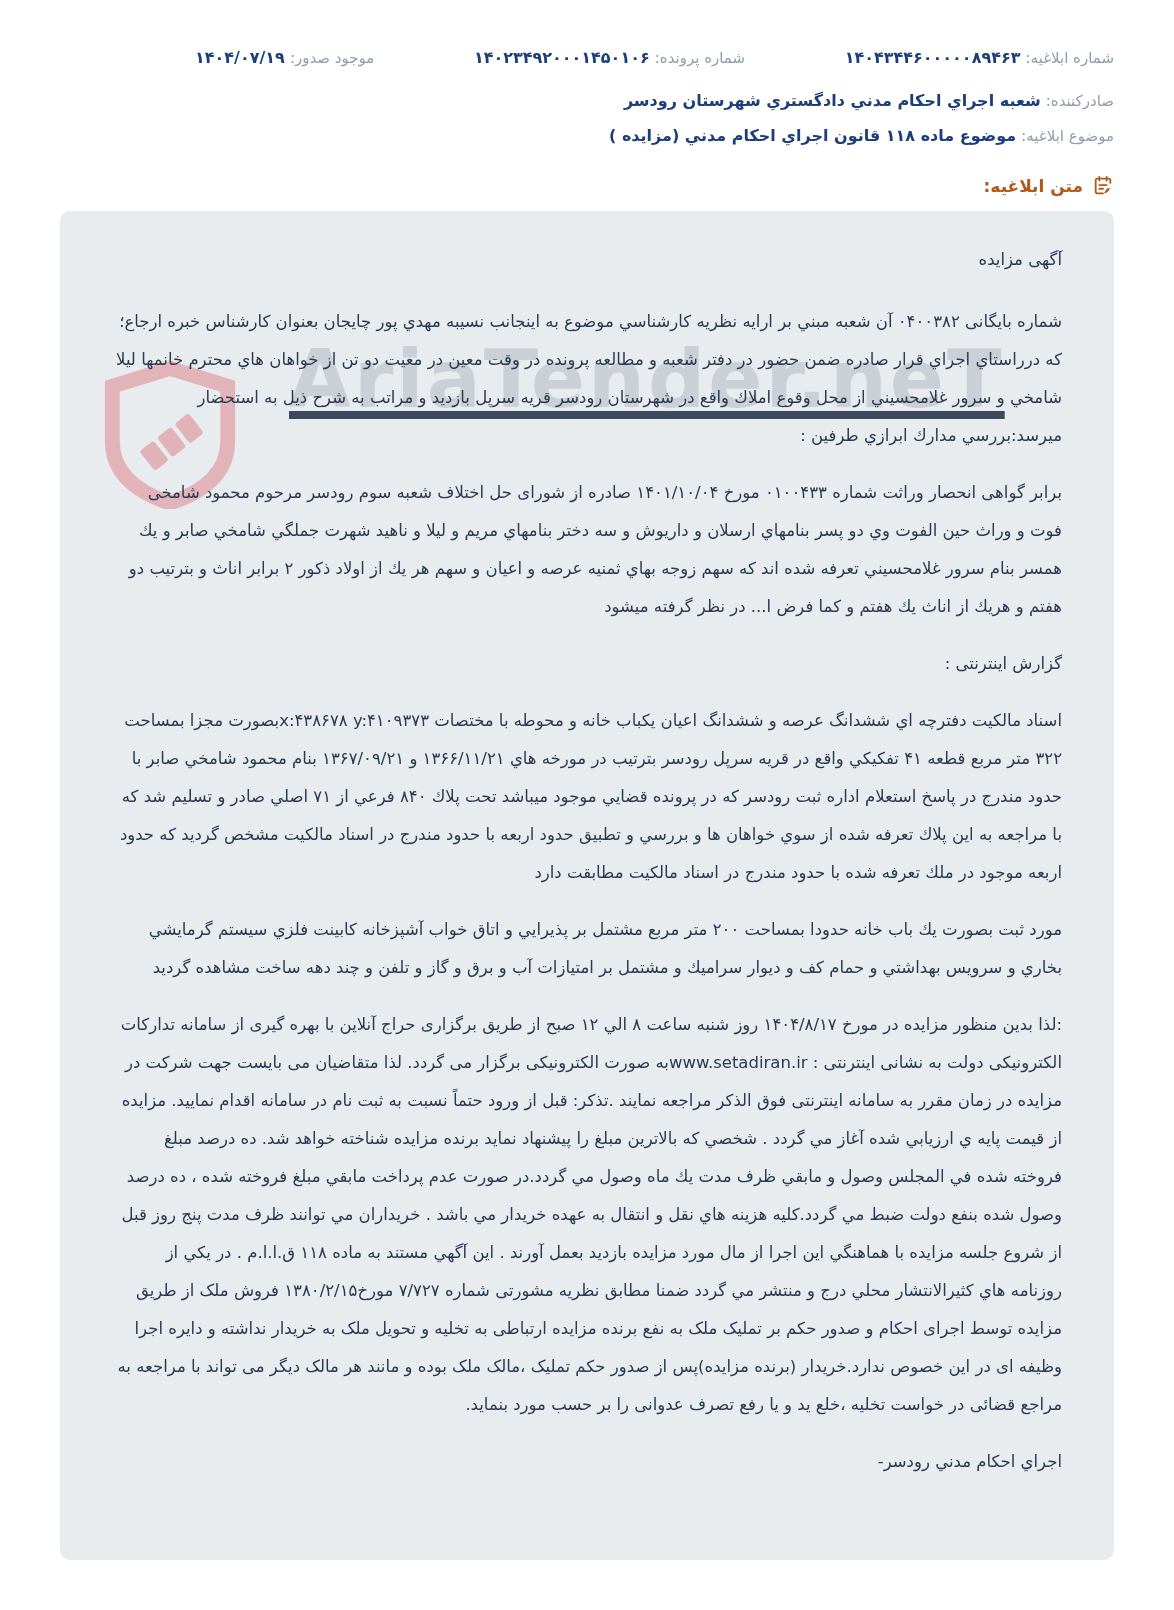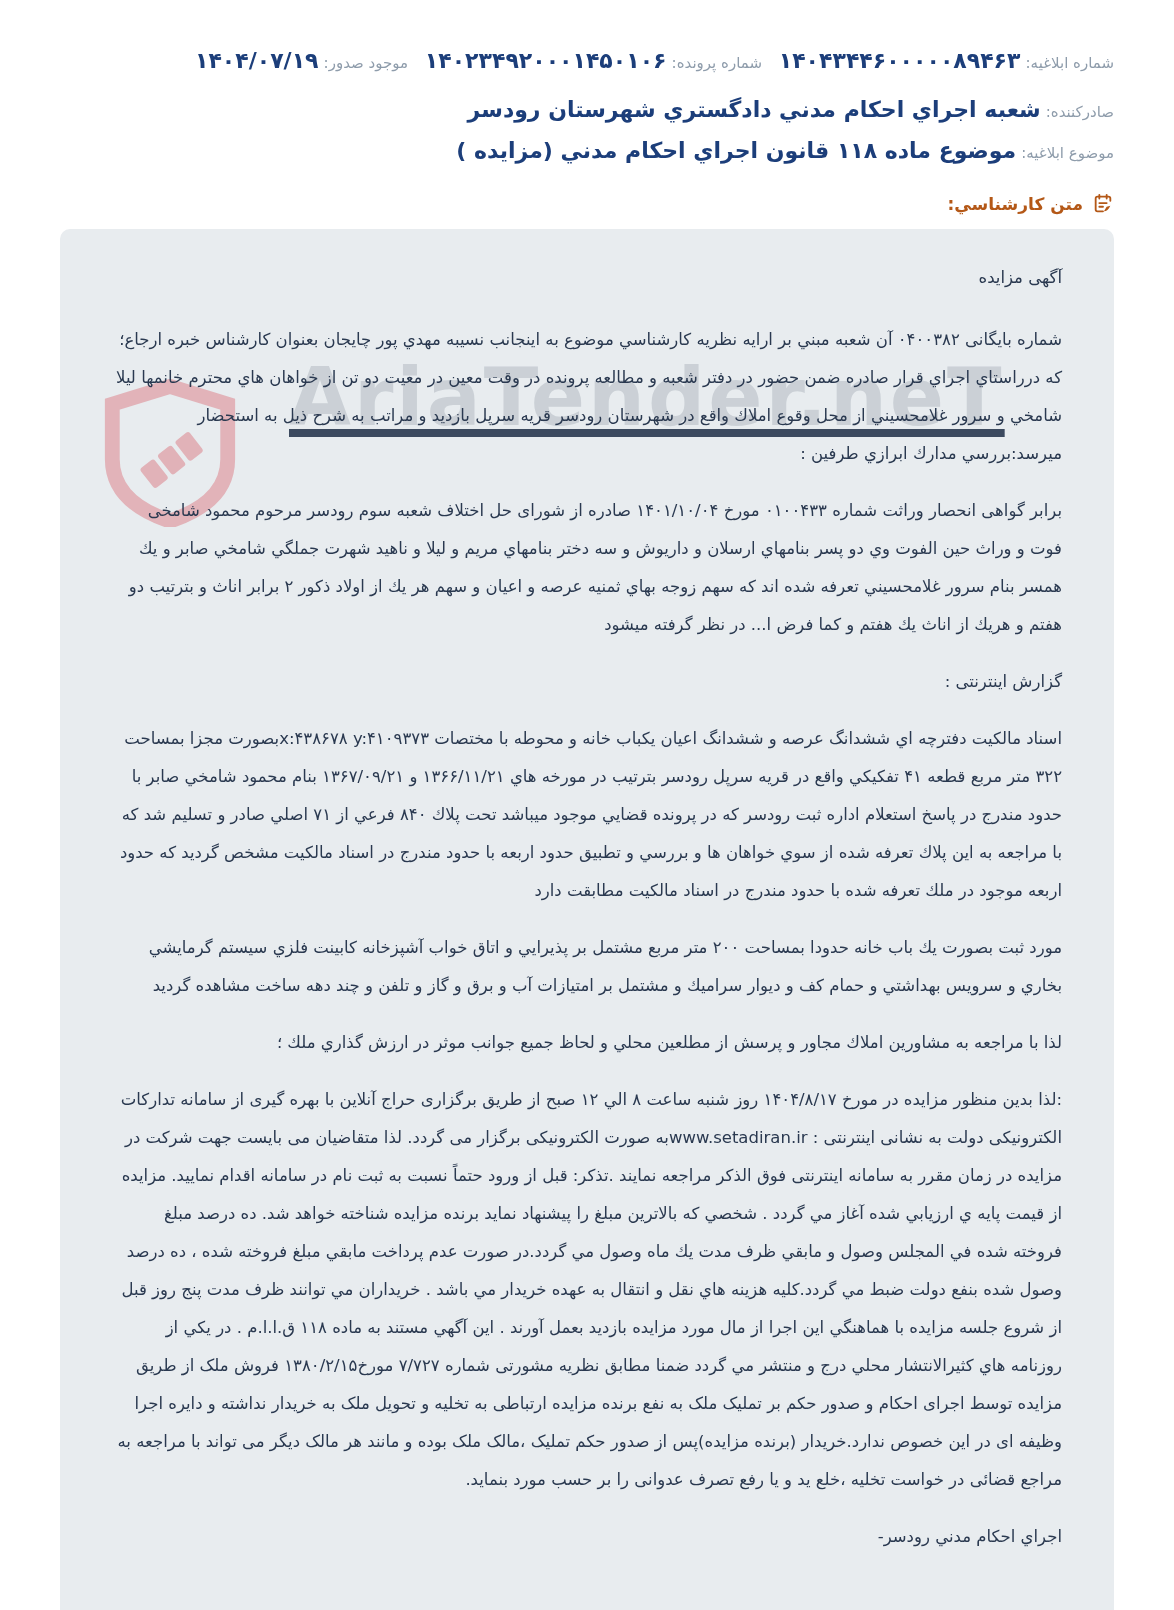--- a/index.html
+++ b/index.html
@@ -21,21 +21,21 @@
     margin-bottom: 24px;
   }
   .meta-field { white-space: nowrap; }
   .meta-label {
     color: #8e9cab;
     font-size: 15px;
   }
   .meta-value {
     color: #1c3e7a;
     font-weight: bold;
-    font-size: 22px;
+    font-size: 16px;
   }
   .meta-line { margin-bottom: 16px; }
 
   .body-heading {
     display: flex;
     align-items: center;
     gap: 9px;
     color: #b45817;
     font-weight: bold;
     font-size: 17px;
@@ -117,21 +117,21 @@
 
   <div class="body-heading">
     <span style="display:inline-flex;">
       <svg width="22" height="22" viewBox="0 0 24 24" fill="none" stroke="#b45817" stroke-width="2" stroke-linecap="round" stroke-linejoin="round">
         <path d="M20 8.5 V6 a2 2 0 0 0 -2 -2 H6 a2 2 0 0 0 -2 2 v12 a2 2 0 0 0 2 2 h6"></path>
         <path d="M8 2 v4 M16 2 v4"></path>
         <path d="M8 11 h8 M8 15 h4"></path>
         <path d="M13 20 c3 0 5 -2 7 -6 l-4 1 z" fill="#b45817" stroke="none"></path>
       </svg>
     </span>
-    <span>متن كارشناسي:</span>
+    <span>متن ابلاغیه:</span>
   </div>
 
   <div class="notice-box">
 
     <div class="watermark">
       <span style="display:inline-flex;">
         <svg width="150" height="148" viewBox="0 0 100 100">
           <path d="M50 5 L89 17 V54 C89 77 71 89 50 96 C29 89 11 77 11 54 V17 Z" fill="none" stroke="#d9646e" stroke-width="10" opacity="0.42"></path>
           <g transform="rotate(-38 50 55)" fill="#d9646e" opacity="0.42">
             <rect x="30" y="47" width="12" height="17" rx="2"></rect>
@@ -142,18 +142,17 @@
       </span>
       <span class="wm-text">AriaTender.neT</span>
     </div>
 
     <p class="notice-title">آگهی مزایده</p>
     <p>شماره بایگانی ۰۴۰۰۳۸۲ آن شعبه مبني بر ارایه نظریه کارشناسي موضوع به اینجانب نسیبه مهدي پور چایجان  بعنوان کارشناس خبره ارجاع؛ که درراستاي اجراي قرار صادره  ضمن حضور در دفتر شعبه و مطالعه پرونده  در وقت معین در معیت دو تن از خواهان هاي محترم  خانمها لیلا شامخي و سرور غلامحسیني از محل وقوع املاك واقع در شهرستان  رودسر قریه سرپل  بازدید و  مراتب به شرح ذیل  به استحضار میرسد:بررسي مدارك ابرازي طرفین :</p>
     <p>برابر گواهی انحصار وراثت شماره ۰۱۰۰۴۳۳ مورخ ۱۴۰۱/۱۰/۰۴ صادره از شورای حل اختلاف شعبه سوم رودسر مرحوم محمود شامخی فوت و وراث حین الفوت وي دو پسر بنامهاي ارسلان و داریوش و سه دختر بنامهاي مریم و لیلا و ناهید شهرت جملگي شامخي صابر و یك همسر بنام سرور غلامحسیني تعرفه شده اند كه سهم زوجه بهاي ثمنیه عرصه و اعیان و سهم هر یك از اولاد ذكور ۲ برابر اناث و بترتیب  دو هفتم  و هریك از اناث یك هفتم و كما فرض ا... در نظر گرفته میشود</p>
     <p>گزارش اینترنتی :</p>
     <p>اسناد مالكیت  دفترچه اي ششدانگ عرصه و ششدانگ اعیان یكباب خانه و محوطه  با مختصات   x:۴۳۸۶۷۸  y:۴۱۰۹۳۷۳بصورت مجزا بمساحت ۳۲۲ متر مربع قطعه ۴۱ تفكیكي واقع در قریه  سرپل  رودسر بترتیب در مورخه هاي ۱۳۶۶/۱۱/۲۱ و ۱۳۶۷/۰۹/۲۱ بنام محمود شامخي صابر با حدود مندرج در پاسخ استعلام اداره ثبت رودسر كه در پرونده قضایي  موجود میباشد تحت پلاك ۸۴۰ فرعي از ۷۱ اصلي صادر و تسلیم شد كه با مراجعه به این پلاك تعرفه شده از سوي خواهان ها و بررسي و تطبیق حدود اربعه  با حدود مندرج در اسناد مالكیت مشخص گردید كه حدود اربعه موجود در ملك  تعرفه شده  با حدود مندرج در اسناد مالكیت مطابقت دارد</p>
     <p>مورد ثبت بصورت یك باب خانه حدودا بمساحت ۲۰۰ متر مربع مشتمل بر پذیرایي و اتاق خواب آشپزخانه كابینت فلزي سیستم گرمایشي بخاري و سرویس بهداشتي و حمام كف و دیوار سرامیك و مشتمل بر امتیازات آب و برق و گاز و تلفن و چند دهه ساخت مشاهده گردید</p>
-    <p>لذا  با مراجعه به مشاورین املاك مجاور و پرسش از مطلعین محلي و لحاظ جمیع جوانب موثر در ارزش گذاري ملك ؛</p>
     <p>:لذا بدین منظور مزایده در مورخ ۱۴۰۴/۸/۱۷ روز شنبه  ساعت ۸ الي ۱۲ صبح از طریق برگزاری حراج آنلاین با بهره گیری از سامانه تدارکات الکترونیکی دولت به نشانی اینترنتی :   www.setadiran.irبه صورت الکترونیکی برگزار می گردد. لذا متقاضیان می بایست جهت شرکت در مزایده در زمان مقرر به سامانه اینترنتی فوق الذکر مراجعه نمایند .تذکر: قبل از ورود حتماً نسبت به ثبت نام در سامانه اقدام نمایید. مزایده از قیمت پایه ي ارزیابي شده آغاز مي گردد . شخصي كه بالاترین مبلغ را پیشنهاد نماید برنده مزایده شناخته خواهد شد. ده درصد مبلغ فروخته شده في المجلس وصول و مابقي ظرف مدت یك ماه وصول مي گردد.در صورت عدم پرداخت مابقي مبلغ فروخته شده ، ده درصد وصول شده بنفع دولت ضبط مي گردد.كلیه هزینه هاي نقل و انتقال به عهده خریدار مي باشد . خریداران مي توانند ظرف مدت پنج روز قبل از شروع جلسه مزایده با هماهنگي این اجرا از مال مورد مزایده بازدید بعمل آورند . این آگهي مستند به ماده ۱۱۸ ق.ا.ا.م . در یكي از روزنامه هاي كثیرالانتشار محلي درج و منتشر مي گردد ضمنا مطابق نظریه مشورتی شماره ۷/۷۲۷ مورخ۱۳۸۰/۲/۱۵ فروش ملک از طریق مزایده توسط اجرای احکام و صدور حکم بر تملیک ملک به نفع برنده مزایده ارتباطی به تخلیه و تحویل ملک به خریدار نداشته و دایره اجرا وظیفه ای در این خصوص ندارد.خریدار (برنده مزایده)پس از صدور حکم تملیک ،مالک ملک بوده و مانند هر مالک دیگر می تواند با مراجعه به مراجع قضائی در خواست تخلیه ،خلع ید و یا رفع تصرف عدوانی را بر حسب مورد بنماید.</p>
     <p>اجراي احکام مدني رودسر-</p>
   </div>
 
 </div>
 
 </body></html>

